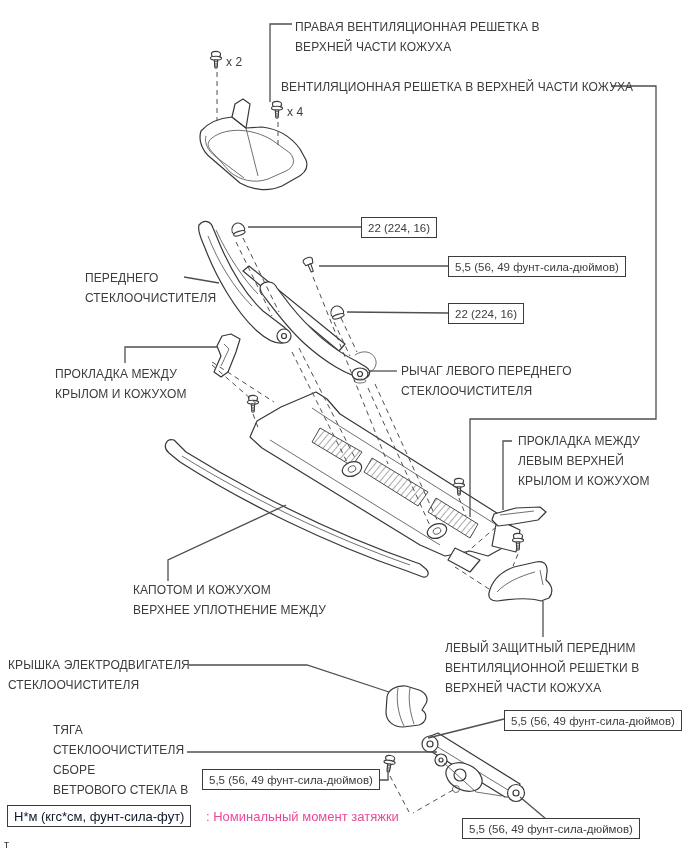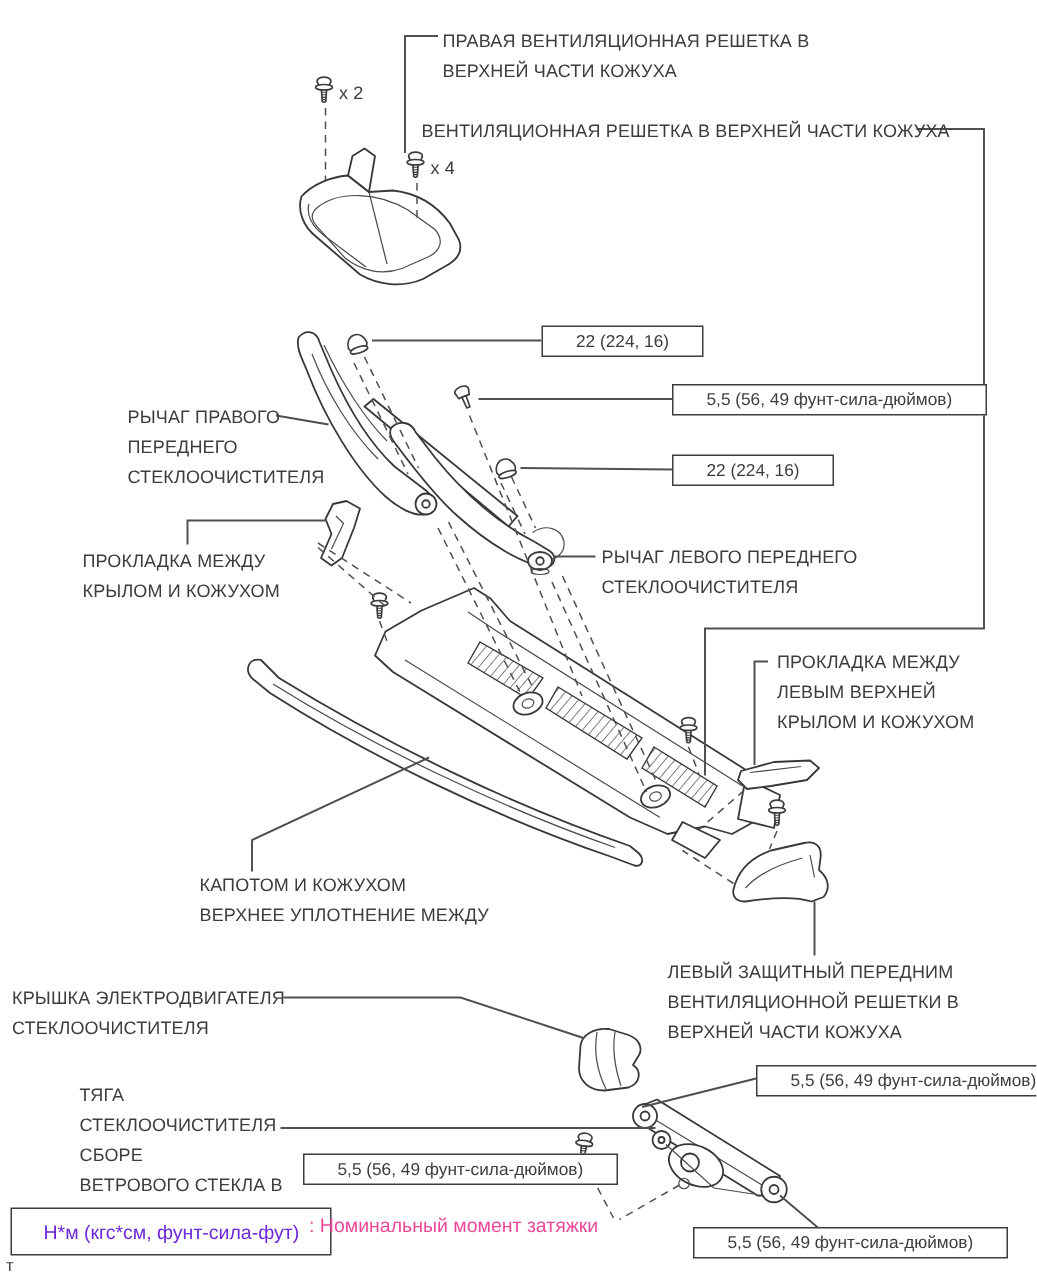--- a/index.html
+++ b/index.html
@@ -5,24 +5,24 @@
   html,body{margin:0;padding:0;background:#fff;}
   #canvas{position:relative;width:691px;height:854px;background:#ffffff;
           font-family:"Liberation Sans",sans-serif;overflow:hidden;}
   #drawing{position:absolute;left:0;top:0;}
   .lbl{position:absolute;color:#3c3c3c;font-size:12px;line-height:20px;
        white-space:nowrap;letter-spacing:.1px;}
   .ln{display:block;}
   .tbox{position:absolute;box-sizing:border-box;border:1.4px solid #3c3c3c;
         background:#fff;color:#3c3c3c;font-size:11.5px;height:21px;
         display:inline-flex;align-items:center;justify-content:center;
-        white-space:nowrap;padding:0 22px;}
+        white-space:nowrap;padding:0 6px;}
   .legend-box{position:absolute;box-sizing:border-box;border:1.6px solid #3c3c3c;
-        background:#fff;color:#6d28d9;font-size:13px;height:32px;
-        display:inline-flex;align-items:center;white-space:nowrap;padding:0 21px;}
+        background:#fff;color:#0f172a;font-size:13px;height:22px;
+        display:inline-flex;align-items:center;white-space:nowrap;padding:0 6px;}
   .legend-desc{position:absolute;color:#ec4899;font-size:13px;white-space:nowrap;}
   .stray{position:absolute;color:#3c3c3c;font-size:11px;}
   .part{fill:#fff;stroke:#383838;stroke-width:1.2;stroke-linejoin:round;stroke-linecap:round;}
   .thin{fill:none;stroke:#4a4a4a;stroke-width:.8;}
   .leader{fill:none;stroke:#4f4f4f;stroke-width:1.3;}
   .dash{fill:none;stroke:#4f4f4f;stroke-width:1;stroke-dasharray:5 4;}
   .hatched{fill:url(#hatch);stroke:#383838;stroke-width:.9;}
   .glyph{fill:#fff;stroke:#3d3d3d;stroke-width:1.1;stroke-linejoin:round;}
 </style>
 </head>
@@ -203,21 +203,20 @@
 
   <div class="lbl" style="left:287px;top:102px">x 4</div>
 
   <div class="tbox" style="left:361px;top:217px">22 (224, 16)</div>
 
   <div class="tbox" style="left:448px;top:256px">5,5 (56, 49 фунт-сила-дюймов)</div>
 
   <div class="tbox" style="left:448px;top:303px">22 (224, 16)</div>
 
   <div class="lbl" style="left:85px;top:268px">
-    <span class="ln">РЫЧАГ ПРАВОГО</span>
     <span class="ln">ПЕРЕДНЕГО</span>
     <span class="ln">СТЕКЛООЧИСТИТЕЛЯ</span>
   </div>
 
   <div class="lbl" style="left:401px;top:361px">
     <span class="ln">РЫЧАГ ЛЕВОГО ПЕРЕДНЕГО</span>
     <span class="ln">СТЕКЛООЧИСТИТЕЛЯ</span>
   </div>
 
   <div class="lbl" style="left:55px;top:364px">

